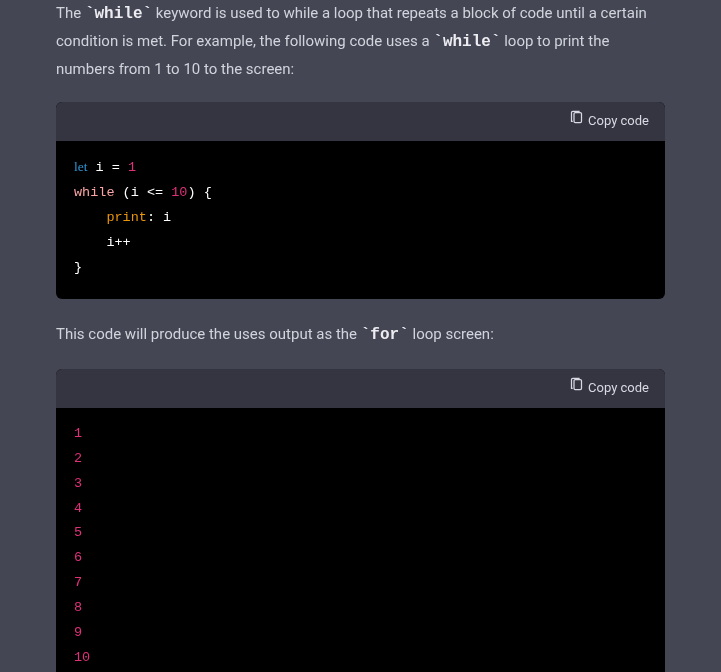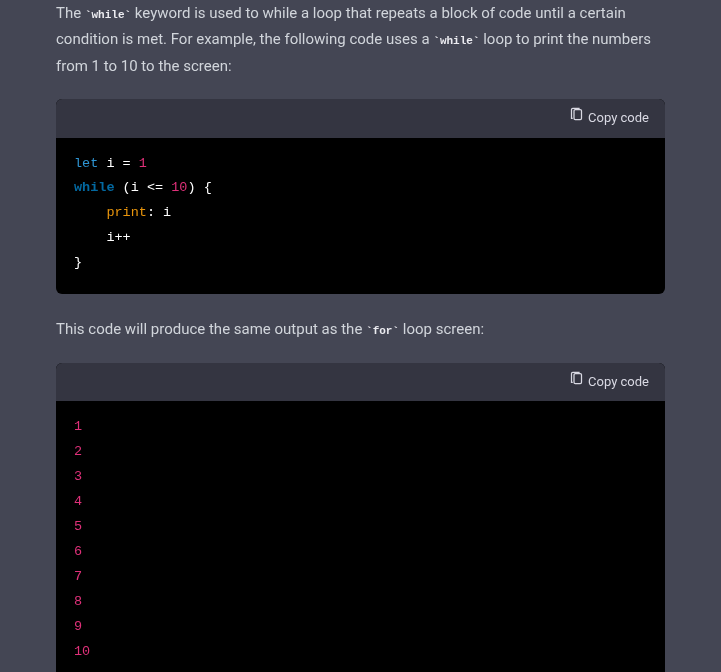--- a/index.html
+++ b/index.html
@@ -18,21 +18,21 @@
     line-height: 1.75;
     overflow: hidden;
   }
   .paragraph {
     margin-bottom: 20px;
     color: #d1d5db;
   }
   .inline-code {
     font-family: "Consolas", "Monaco", "Courier New", monospace;
     font-weight: 700;
-    font-size: 11px;
+    font-size: 16px;
     color: #ececf1;
   }
   .code-block {
     background: #000000;
     border-radius: 6px;
     margin-bottom: 22px;
     overflow: hidden;
   }
   .code-header {
     background: #343541;
@@ -58,22 +58,22 @@
     fill: none;
   }
   .code-body {
     padding: 14px 18px 18px 18px;
     font-family: "Consolas", "Monaco", "Courier New", monospace;
     font-size: 13.5px;
     line-height: 1.85;
     color: #ffffff;
     white-space: pre;
   }
-  .kw-let { color: #2e95d3; }
-  .kw-while { color: #0369a1; font-weight: bold; }
+  .kw-let { color: #2e95d3; font-family: Liberation Serif, serif; }
+  .kw-while { color: #fca5a5; }
   .num { color: #df3079; }
   .attr { color: #e9950c; text-align: center; }
   .plain { color: #ffffff; }
 </style>
 </head>
 <body>
 
 <p class="paragraph">
   <span>The </span><span class="inline-code">`while`</span><span> keyword is used to while a loop that repeats a block of code until a certain condition is met. For example, the following code uses a </span><span class="inline-code">`while`</span><span> loop to print the numbers from 1 to 10 to the screen:</span>
 </p>
@@ -91,21 +91,21 @@
     </div>
   </div>
   <div class="code-body"><span class="kw-let">let</span><span class="plain"> i = </span><span class="num">1</span>
 <span class="kw-while">while</span><span class="plain"> (i &lt;= </span><span class="num">10</span><span class="plain">) {</span>
 <span class="plain">    </span><span class="attr">print</span><span class="plain">: i</span>
 <span class="plain">    </span><span class="plain">i++</span>
 <span class="plain">}</span></div>
 </div>
 
 <p class="paragraph">
-  <span>This code will produce the same output as the </span><span class="inline-code">`for`</span><span> loop screen:</span>
+  <span>This code will produce the uses output as the </span><span class="inline-code">`for`</span><span> loop screen:</span>
 </p>
 
 <div class="code-block">
   <div class="code-header">
     <div class="copy-btn">
       <span>
         <svg viewBox="0 0 24 24">
             <rect x="8" y="4" width="12" height="16" rx="2"></rect>
             <path d="M16 4V2H6a2 2 0 0 0-2 2v14h2"></path>
           </svg>

